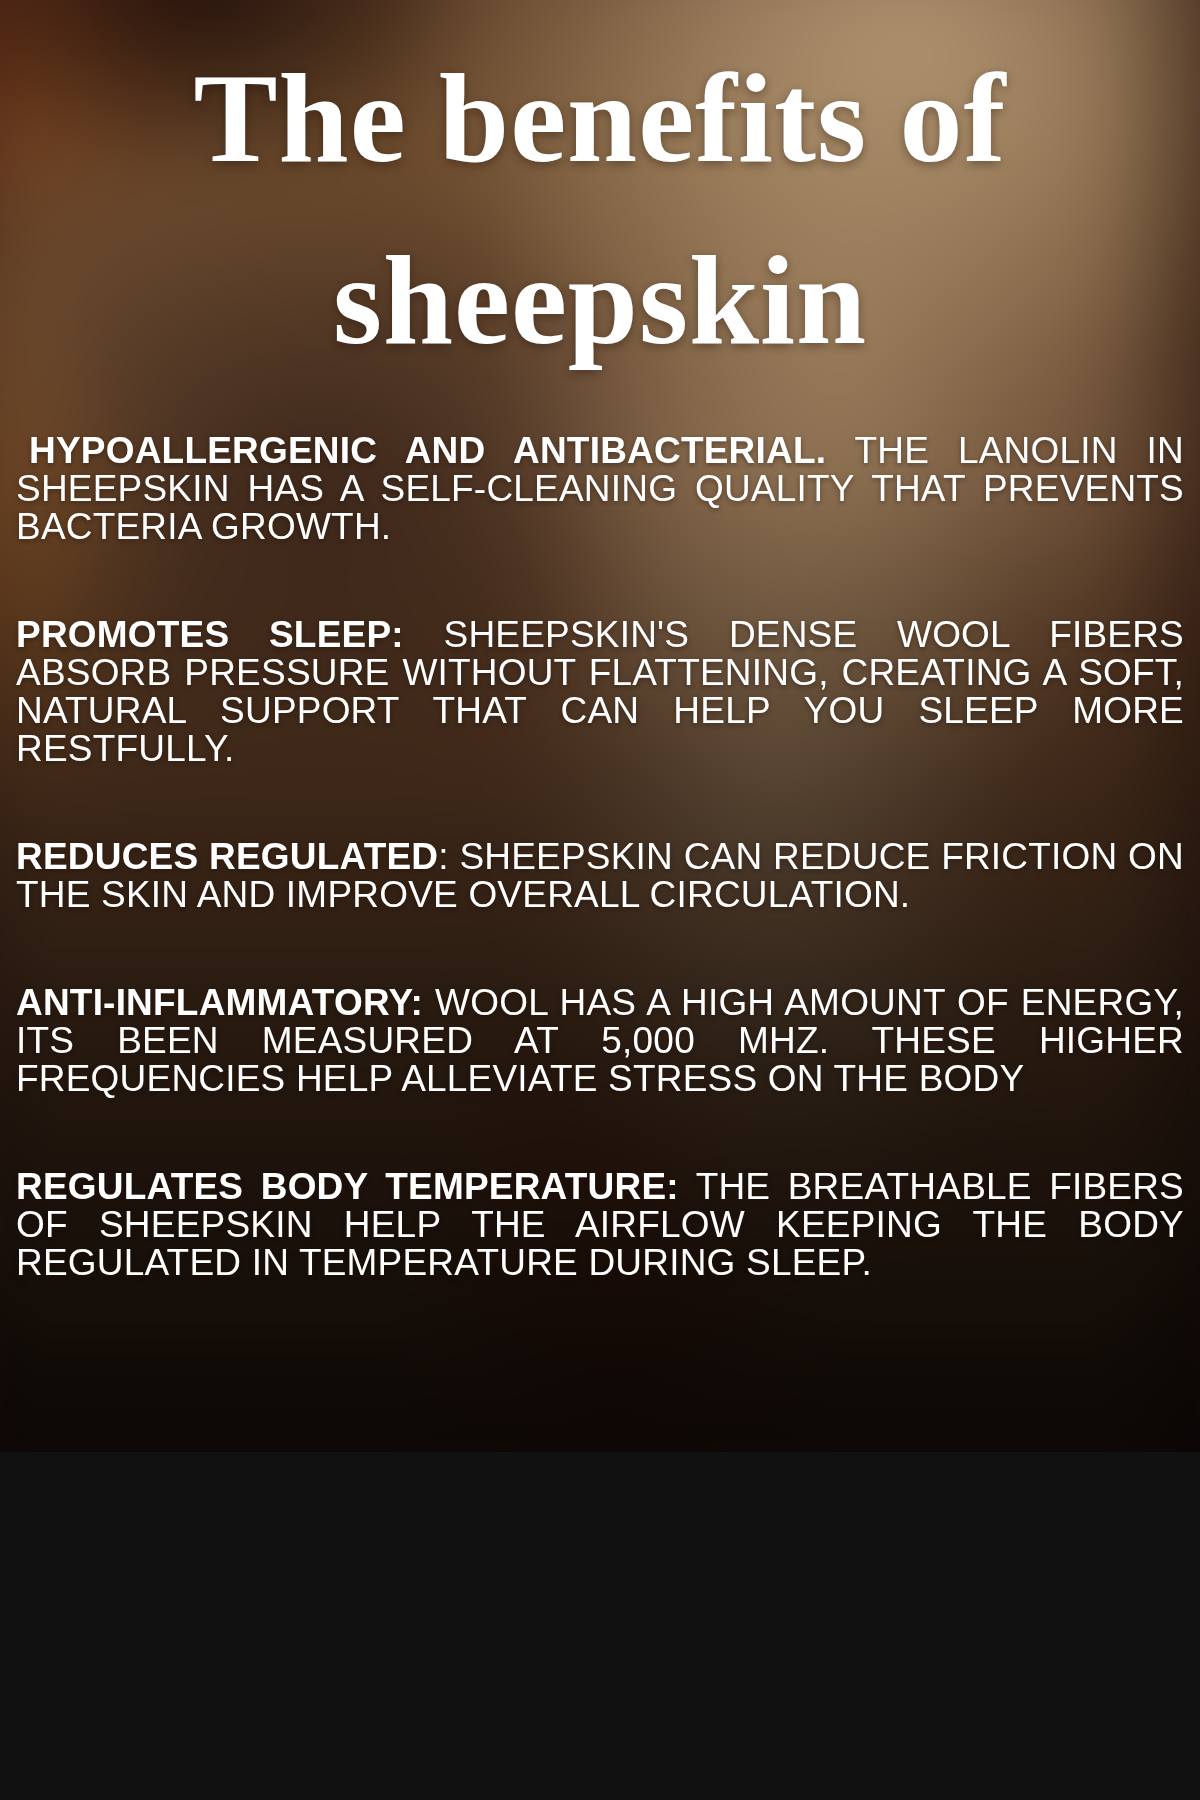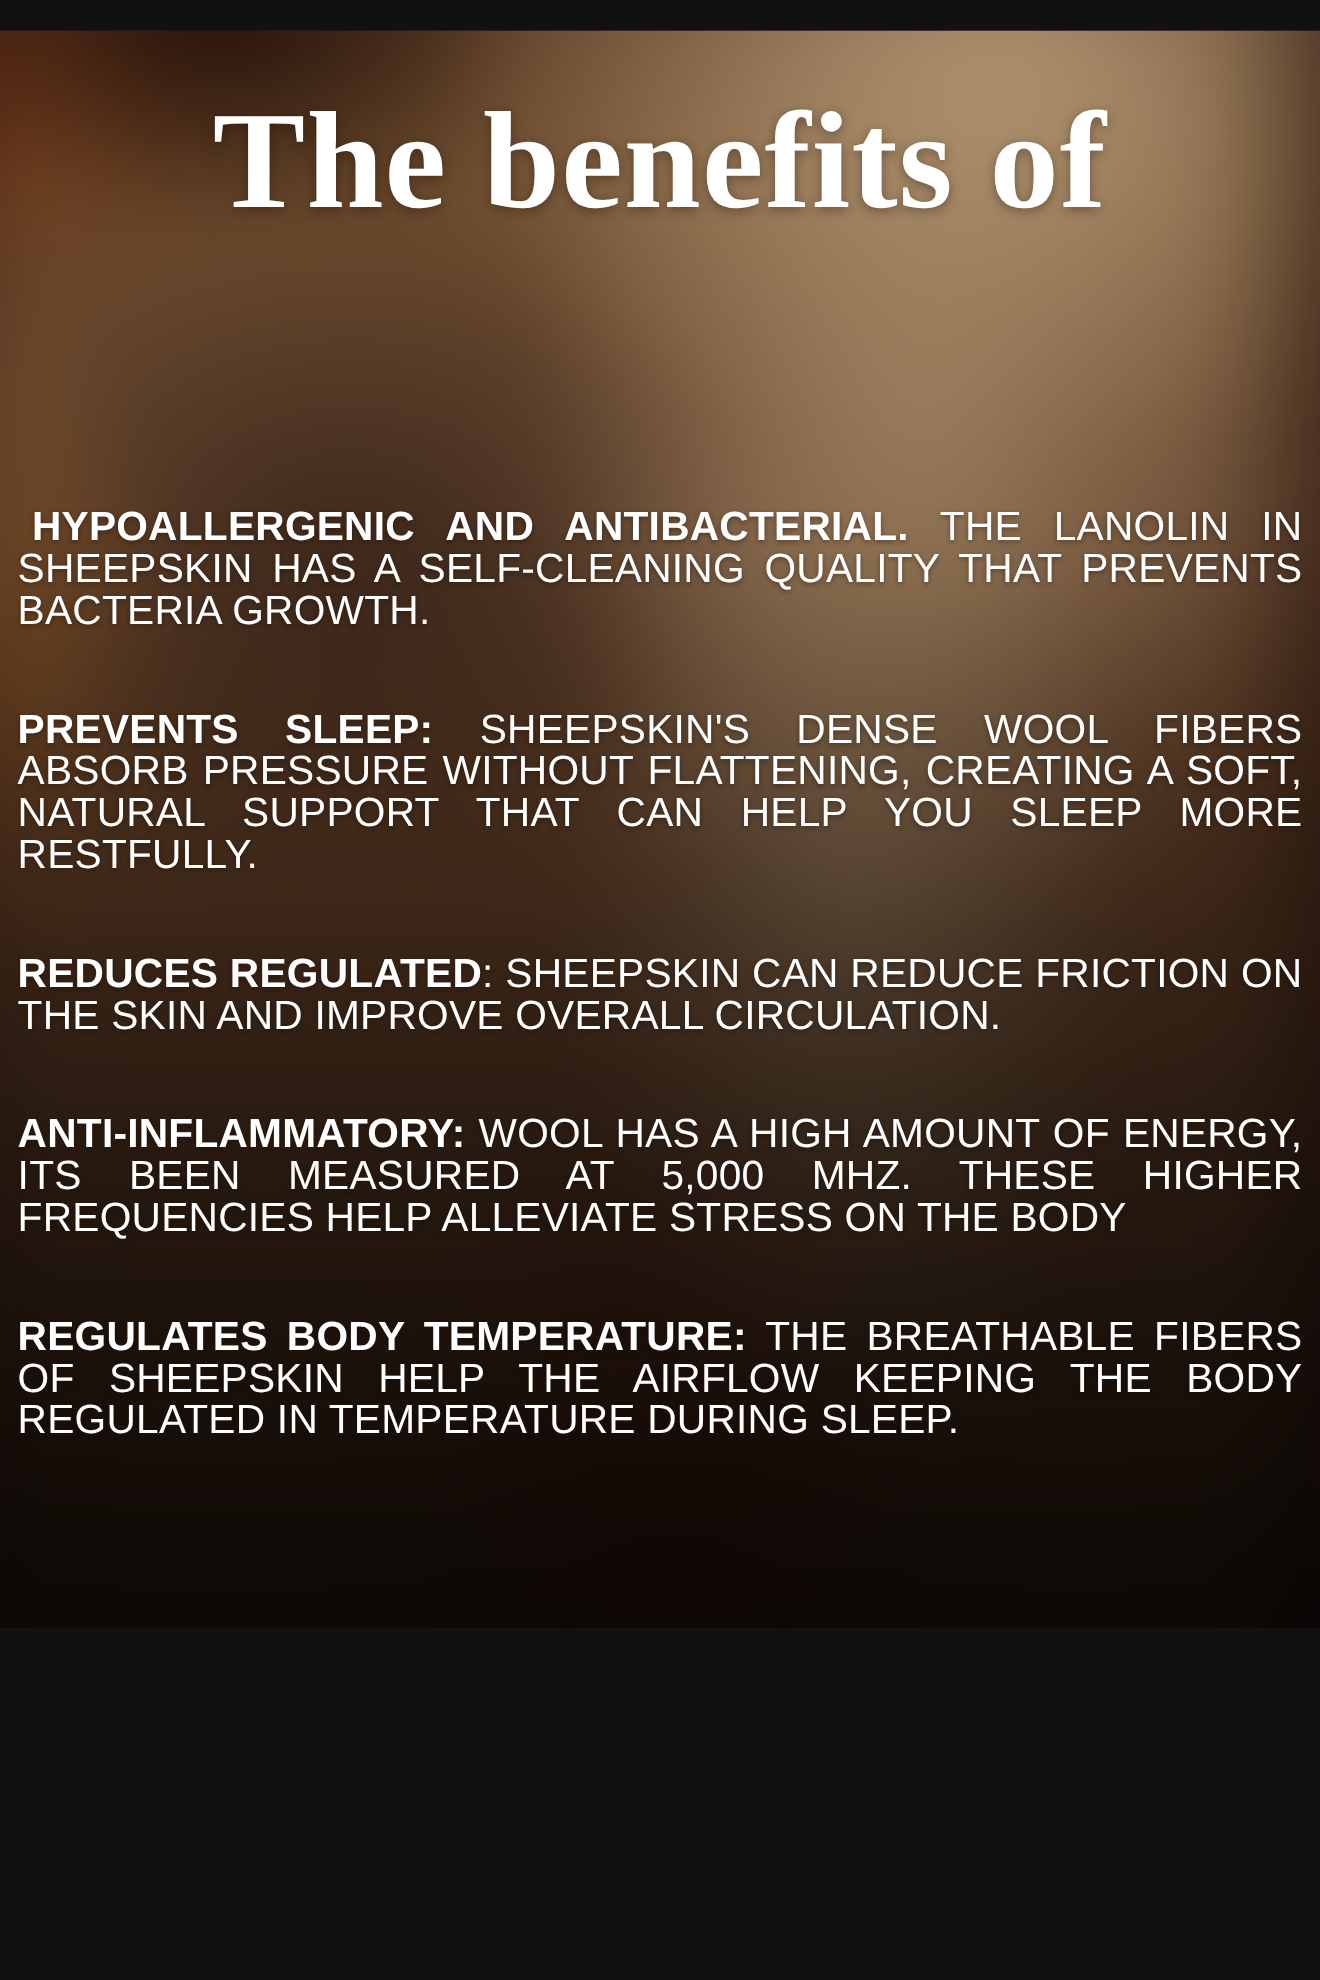--- a/index.html
+++ b/index.html
@@ -3,21 +3,20 @@
 <meta charset="utf-8">
 <style>
   html, body { margin: 0; padding: 0; background: #111; }
   .poster {
     position: relative;
     width: 1200px;
     height: 1452px;
     overflow: hidden;
     background: #701a75;
     font-family: "Liberation Sans", sans-serif;
-    margin-top: 28px;
   }
   
   .bg {
     position: absolute;
     inset: -70px;
     filter: blur(36px);
     background-color: #5d3c25;
     background-image:
       
       linear-gradient(180deg, rgba(0,0,0,0) 33%, rgba(0,0,0,0.32) 52%, rgba(0,0,0,0.62) 72%, rgba(0,0,0,0.84) 92%, rgba(0,0,0,0.88) 100%),
@@ -76,26 +75,27 @@
   .lead { font-weight: 700; }
 </style>
 </head>
 <body>
 
 <div class="poster">
   <div class="bg"></div>
 
   <header class="title">
     <div>The benefits of</div>
+    <div>sheepskin</div>
   </header>
 
   <main class="content">
     <p class="para"><span class="lead">HYPOALLERGENIC AND ANTIBACTERIAL.</span><span> THE LANOLIN IN SHEEPSKIN HAS A SELF-CLEANING QUALITY THAT PREVENTS BACTERIA GROWTH.</span></p>
 
-    <p class="para"><span class="lead">PREVENTS SLEEP:</span><span> SHEEPSKIN'S DENSE WOOL FIBERS ABSORB PRESSURE WITHOUT FLATTENING, CREATING A SOFT, NATURAL SUPPORT THAT CAN HELP YOU SLEEP MORE RESTFULLY.</span></p>
+    <p class="para"><span class="lead">PROMOTES SLEEP:</span><span> SHEEPSKIN'S DENSE WOOL FIBERS ABSORB PRESSURE WITHOUT FLATTENING, CREATING A SOFT, NATURAL SUPPORT THAT CAN HELP YOU SLEEP MORE RESTFULLY.</span></p>
 
 
     <p class="para"><span class="lead">REDUCES REGULATED</span><span>: SHEEPSKIN CAN REDUCE FRICTION ON THE SKIN AND IMPROVE OVERALL CIRCULATION.</span></p>
 
     <p class="para"><span class="lead">ANTI-INFLAMMATORY:</span><span> WOOL HAS A HIGH AMOUNT OF ENERGY, ITS BEEN MEASURED AT 5,000 MHZ. THESE HIGHER FREQUENCIES HELP ALLEVIATE STRESS ON THE BODY</span></p>
 
     <p class="para"><span class="lead">REGULATES BODY TEMPERATURE:</span><span> THE BREATHABLE FIBERS OF SHEEPSKIN HELP THE AIRFLOW KEEPING THE BODY REGULATED IN TEMPERATURE DURING SLEEP.</span></p>
   </main>
 </div>
 

